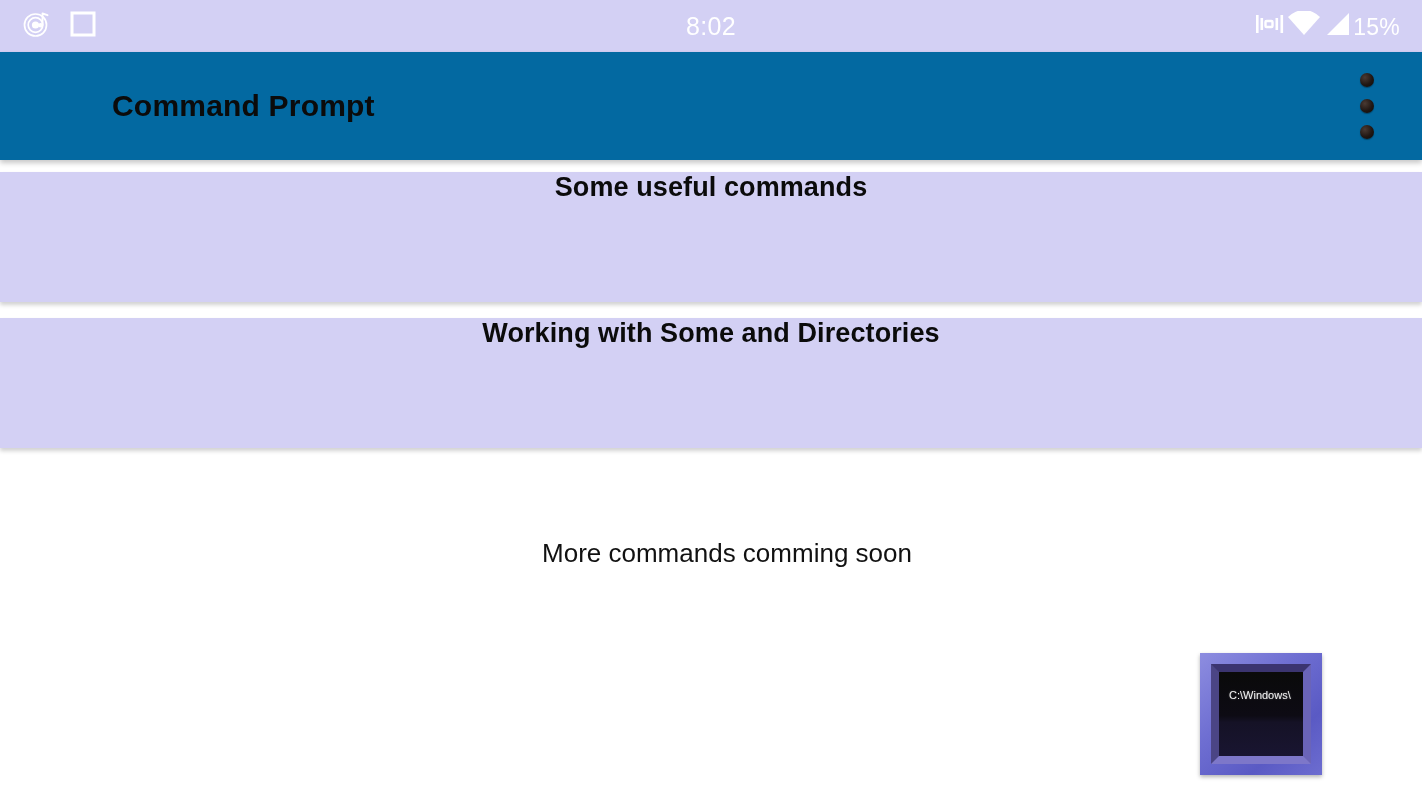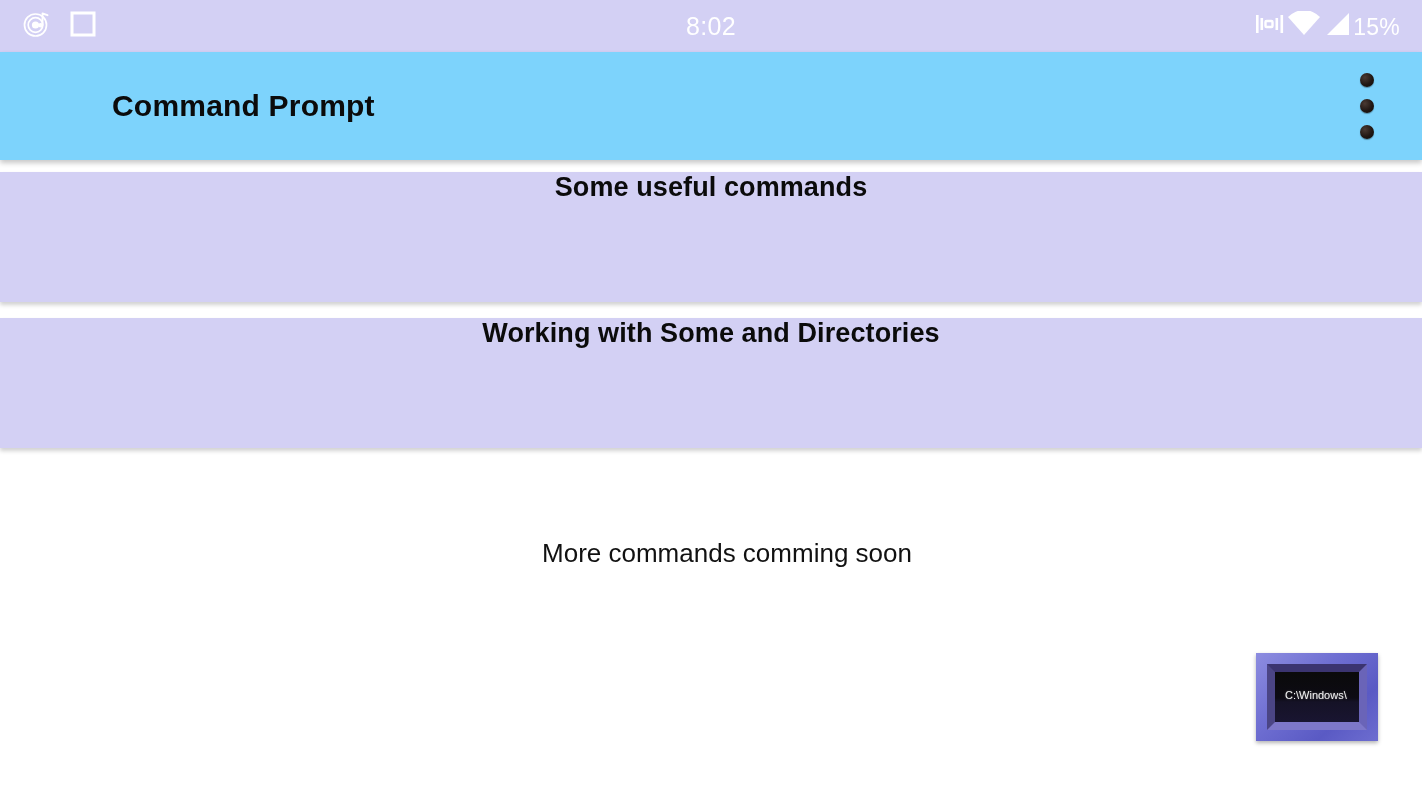--- a/index.html
+++ b/index.html
@@ -64,21 +64,21 @@
     letter-spacing: 0.2px;
   }
   .sb-icon { display: block; }
 
   
   .app-bar {
     position: absolute;
     top: 52px; left: 0;
     width: 1422px;
     height: 108px;
-    background: #7dd3fc;
+    background: #0369a1;
     box-shadow: 0 3px 5px rgba(0,0,0,0.22);
     display: flex;
     align-items: center;
     z-index: 5;
   }
   .app-bar-title {
     margin-left: 112px;
     font-size: 30px;
     font-weight: bold;
     color: #0b0b0b;
@@ -136,24 +136,24 @@
     width: 1422px;
     text-align: center;
     font-size: 26px;
     font-weight: 400;
     color: #111111;
   }
 
   
   .cmd-icon {
     position: absolute;
-    left: 1256px;
+    left: 1200px;
     top: 653px;
     width: 122px;
-    height: 88px;
+    height: 122px;
     background: linear-gradient(138deg, #8d8de0 0%, #6f6fd2 38%, #5a5ac4 72%, #6d6dd0 100%);
     box-shadow: 0 2px 4px rgba(0,0,0,0.3);
     padding: 11px;
     cursor: pointer;
   }
   .cmd-icon-bevel {
     width: 100%;
     height: 100%;
     background: #2a2250;
     border-top: 8px solid #3b3470;

